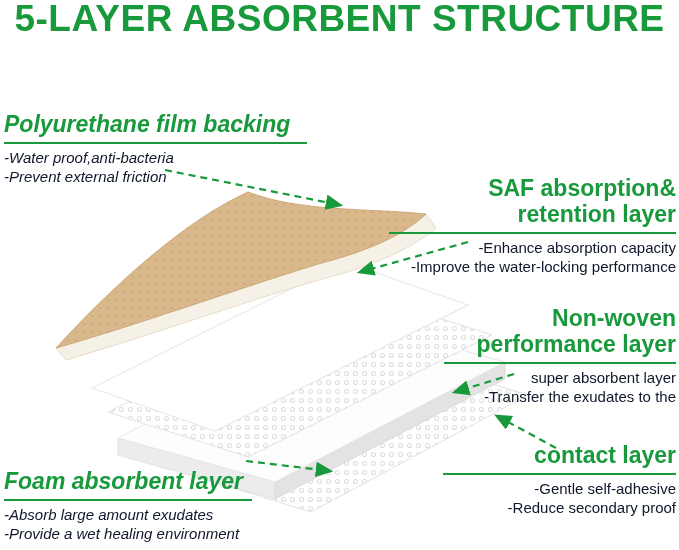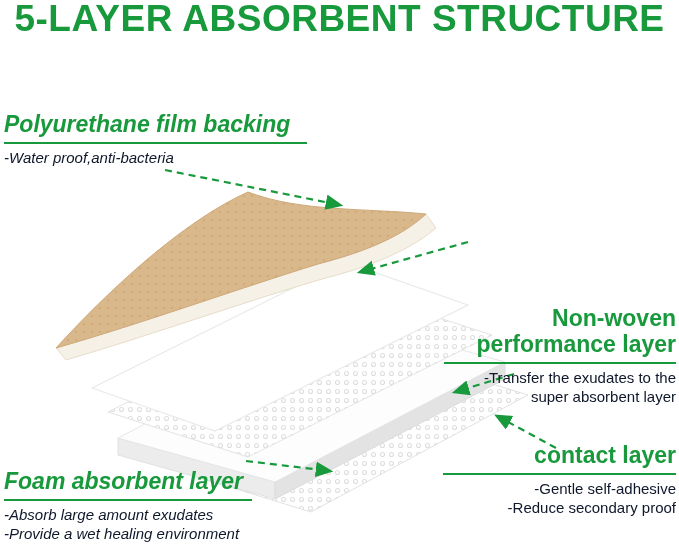--- a/index.html
+++ b/index.html
@@ -74,31 +74,41 @@
     <path d="M468,242 L360,272" fill="none" stroke="#17993c" stroke-width="2.2" stroke-dasharray="7 5" marker-end="url(#ah)"></path>
     <path d="M514,374 L455,392" fill="none" stroke="#17993c" stroke-width="2.2" stroke-dasharray="7 5" marker-end="url(#ah)"></path>
     <path d="M246,461 L330,471" fill="none" stroke="#17993c" stroke-width="2.2" stroke-dasharray="7 5" marker-end="url(#ah)"></path>
     <path d="M556,448 L497,416" fill="none" stroke="#17993c" stroke-width="2.2" stroke-dasharray="7 5" marker-end="url(#ah)"></path>
   </svg>
 
   <div class="label-block left b-poly">
     <div class="heading">Polyurethane film backing</div>
     <div class="rule"></div>
     <div class="point">-Water proof,anti-bacteria</div>
+    <div class="point">-Prevent external friction</div>
   </div>
 
+  <div class="label-block right b-saf">
+    <div class="heading">
+      <span class="heading-line">SAF absorption&amp;</span>
+      <span class="heading-line">retention layer</span>
+    </div>
+    <div class="rule"></div>
+    <div class="point">-Enhance absorption capacity</div>
+    <div class="point">-Improve the water-locking performance</div>
+  </div>
 
   <div class="label-block right b-nonwoven">
     <div class="heading">
       <span class="heading-line">Non-woven</span>
       <span class="heading-line">performance layer</span>
     </div>
     <div class="rule"></div>
+    <div class="point">super absorbent layer</div>
     <div class="point">-Transfer the exudates to the</div>
-    <div class="point">super absorbent layer</div>
   </div>
 
   <div class="label-block left b-foam">
     <div class="heading">Foam absorbent layer</div>
     <div class="rule"></div>
     <div class="point">-Absorb large amount exudates</div>
     <div class="point">-Provide a wet healing environment</div>
   </div>
 
   <div class="label-block right b-silicone">

